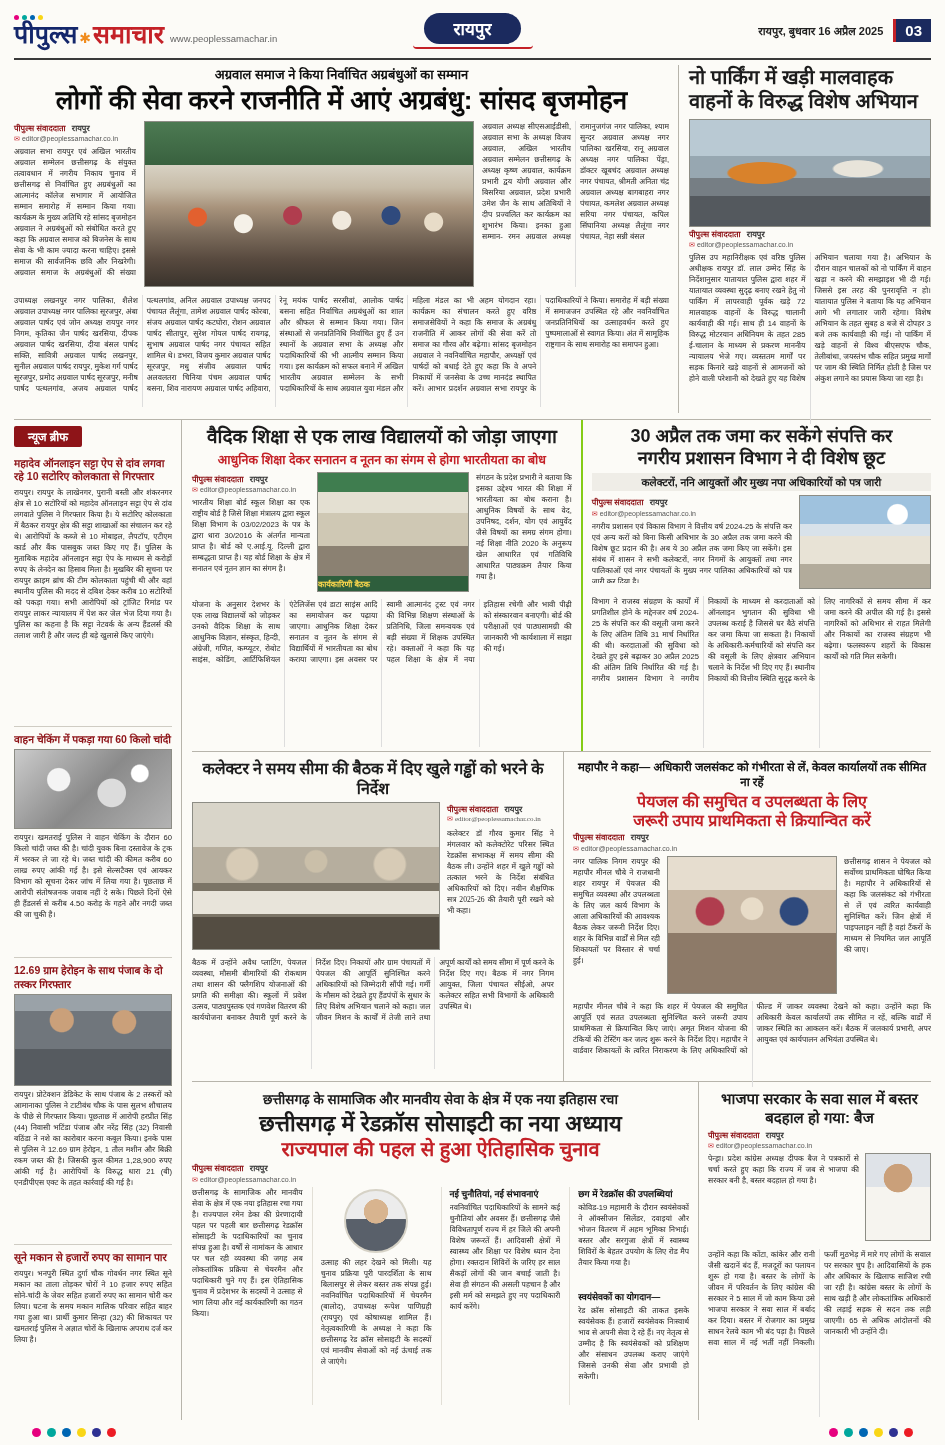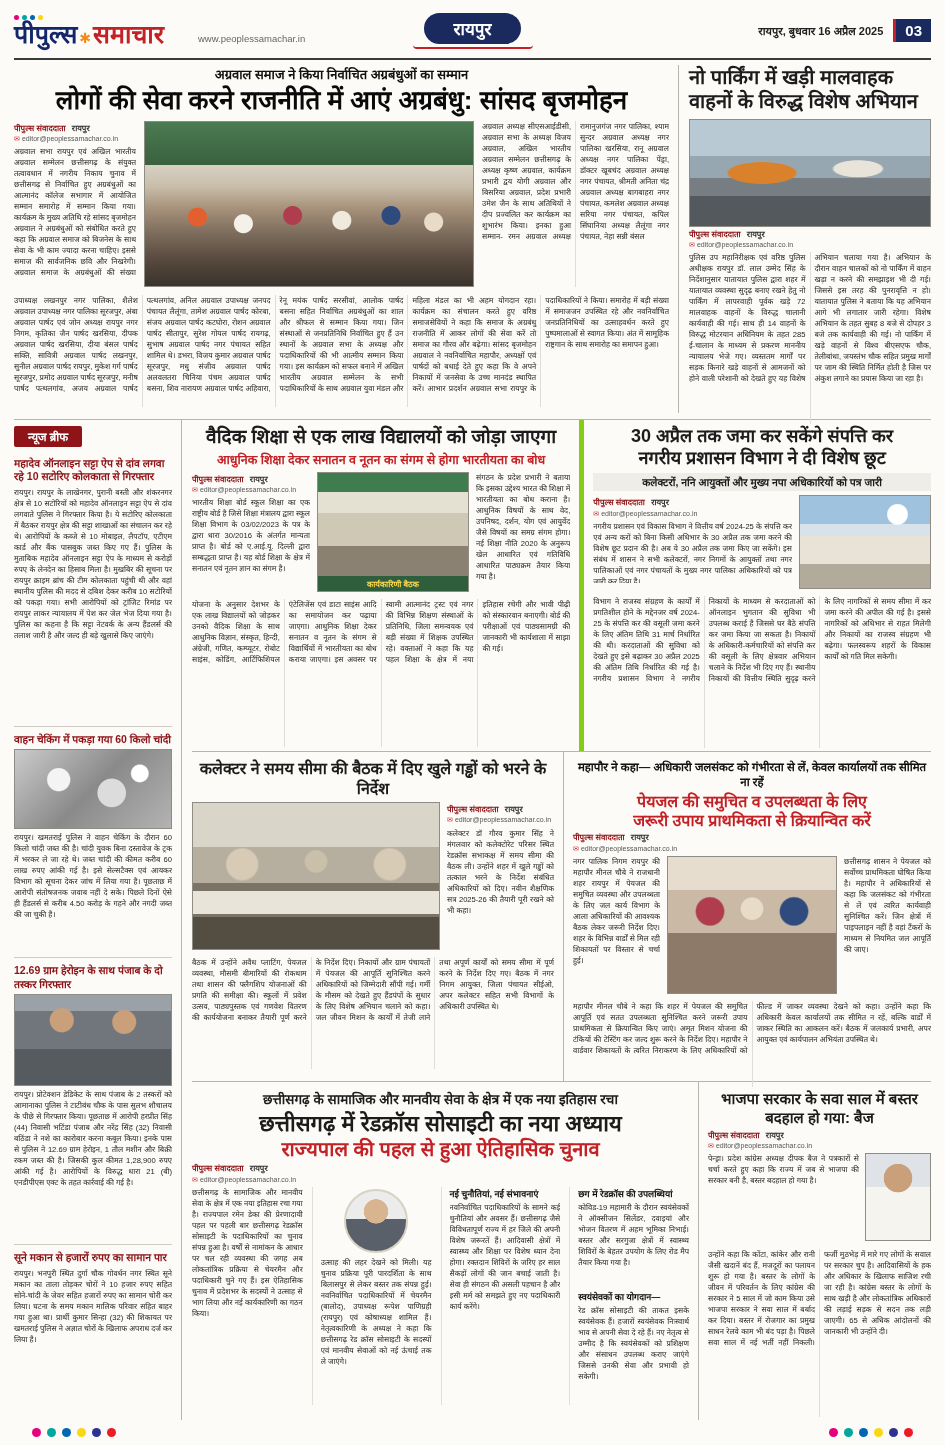--- a/index.html
+++ b/index.html
@@ -8,21 +8,21 @@
   .page{width:945px;height:1445px;margin:0 auto;background:#fcfbf7;color:#1c1c1c;
         padding:8px 14px 4px;position:relative;overflow:hidden;}
 
   
   .mast{display:flex;align-items:center;border-bottom:2px solid #3a3a3a;padding-bottom:5px;height:52px;}
   .mast-left{flex:1;display:flex;align-items:flex-end;gap:6px;}
   .logo-dots{display:flex;gap:3px;margin-bottom:2px;}
   .md{width:5px;height:5px;border-radius:50%;display:inline-block;background:#ccc;}
   .logo-text{font-size:25px;font-weight:bold;line-height:1;}
   .lg1{color:#14276b;} .lg2{color:#c42127;} .lg-mark{color:#f08c1e;font-size:14px;margin:0 2px;}
-  .site{font-size:9.5px;color:#666;margin-bottom:3px;margin-left:28px;}
+  .site{font-size:9.5px;color:#666;margin-bottom:3px;}
   .mast-center{width:180px;text-align:center;position:relative;}
   .city-badge{display:inline-block;background:#1b2a5e;color:#fff;font-weight:bold;font-size:17px;
               padding:4px 30px;border-radius:16px;}
   .badge-swoosh{width:120px;height:4px;border-bottom:2.5px solid #c42127;border-radius:0 0 60px 60px;margin:1px auto 0;}
   .mast-right{flex:1;display:flex;justify-content:flex-end;align-items:center;gap:10px;}
   .dateline{font-size:11px;font-weight:bold;color:#222;}
   .pageno{background:#1b2a5e;color:#fff;font-weight:bold;font-size:15px;padding:3px 9px;border-left:3px solid #c42127;}
 
   
   .bt{font-size:7.6px;line-height:1.45;text-align:justify;color:#1d1d1d;overflow:hidden;}
@@ -82,46 +82,46 @@
      background:
        radial-gradient(circle at 30% 28%, #caa07a 0 9%, transparent 10%),
        radial-gradient(circle at 70% 30%, #caa07a 0 9%, transparent 10%),
        linear-gradient(180deg,#9aa2a8 0 18%,#70767c 18% 60%,#565b60 60% 100%);}
 
   .content{flex:1;display:flex;flex-direction:column;}
   .row{display:flex;border-bottom:1px solid #b7b4ab;}
   .row:last-child{border-bottom:none;}
 
   
-  .vedic{flex:1.12;border-right:5px solid #84cc16;padding:6px 9px 8px 0;}
+  .vedic{flex:1.12;border-right:2px solid #84cc16;padding:6px 9px 8px 0;}
   .h-vedic{font-size:19px;font-weight:bold;text-align:center;line-height:1.15;}
   .sub-vedic{color:#c42127;font-size:12.5px;font-weight:bold;text-align:center;margin:3px 0 4px;}
   .vedic-mid{display:flex;gap:7px;height:122px;}
   .vedic-mid .t1{width:118px;}
   .ph-vedic{width:152px;height:120px;
      background:linear-gradient(180deg,#3f7d4f 0 16%,#e4e0d2 16% 34%,#cfc8b4 34% 62%,#8b8172 62% 100%);}
   .ph-vedic .band{position:absolute;left:0;right:0;bottom:0;background:#2e5e3c;color:#ffd94d;
-     font-size:8px;font-weight:bold;text-align:center;padding:2px 0;}
+     font-size:8px;font-weight:bold;text-align:left;padding:2px 0;}
   .vedic-mid .t2{flex:1;}
   .vedic-bottom{margin-top:5px;height:148px;}
 
   
   .tax{flex:1;padding:6px 0 8px 9px;}
   .h-tax{font-size:18px;font-weight:bold;text-align:center;line-height:1.2;}
   .sub-tax{font-size:10.5px;font-weight:bold;text-align:center;background:#efede7;padding:2px 1px;margin:4px 0;}
   .tax-mid{display:flex;gap:7px;height:96px;}
   .tax-mid .t1{flex:1;}
   .ph-bldg{width:132px;height:94px;
      background:
        radial-gradient(circle at 75% 20%, #ffffff 0 8%, transparent 9%),
        linear-gradient(180deg,#9fc2de 0 30%,#d8e2ea 30% 44%,#e8e3d6 44% 74%,#b2ab9b 74% 100%);}
   .tax-bottom{margin-top:5px;height:152px;}
 
   
-  .collector{width:372px;border-right:1px solid #b7b4ab;padding:7px 9px 8px 0;}
+  .collector{width:372px;border-right:1px solid #b7b4ab;padding:7px 9px 8px 0;font-family:Liberation Serif, serif;}
   .h-col{font-size:16px;font-weight:bold;text-align:center;line-height:1.22;margin-bottom:4px;}
   .col-mid{display:flex;gap:7px;height:150px;}
   .ph-collector{width:248px;height:148px;
      background:
        linear-gradient(180deg, transparent 0 60%, #e8e4da 60% 76%, transparent 76%),
        radial-gradient(circle at 20% 42%, #d7cbb6 0 7%, transparent 8%),
        radial-gradient(circle at 50% 40%, #cabfa9 0 7%, transparent 8%),
        radial-gradient(circle at 80% 42%, #d7cbb6 0 7%, transparent 8%),
        linear-gradient(180deg,#d9d5c9 0 30%,#b6ae9e 30% 55%,#7b7466 55% 78%,#544d42 78% 100%);}
   .col-side{flex:1;}

